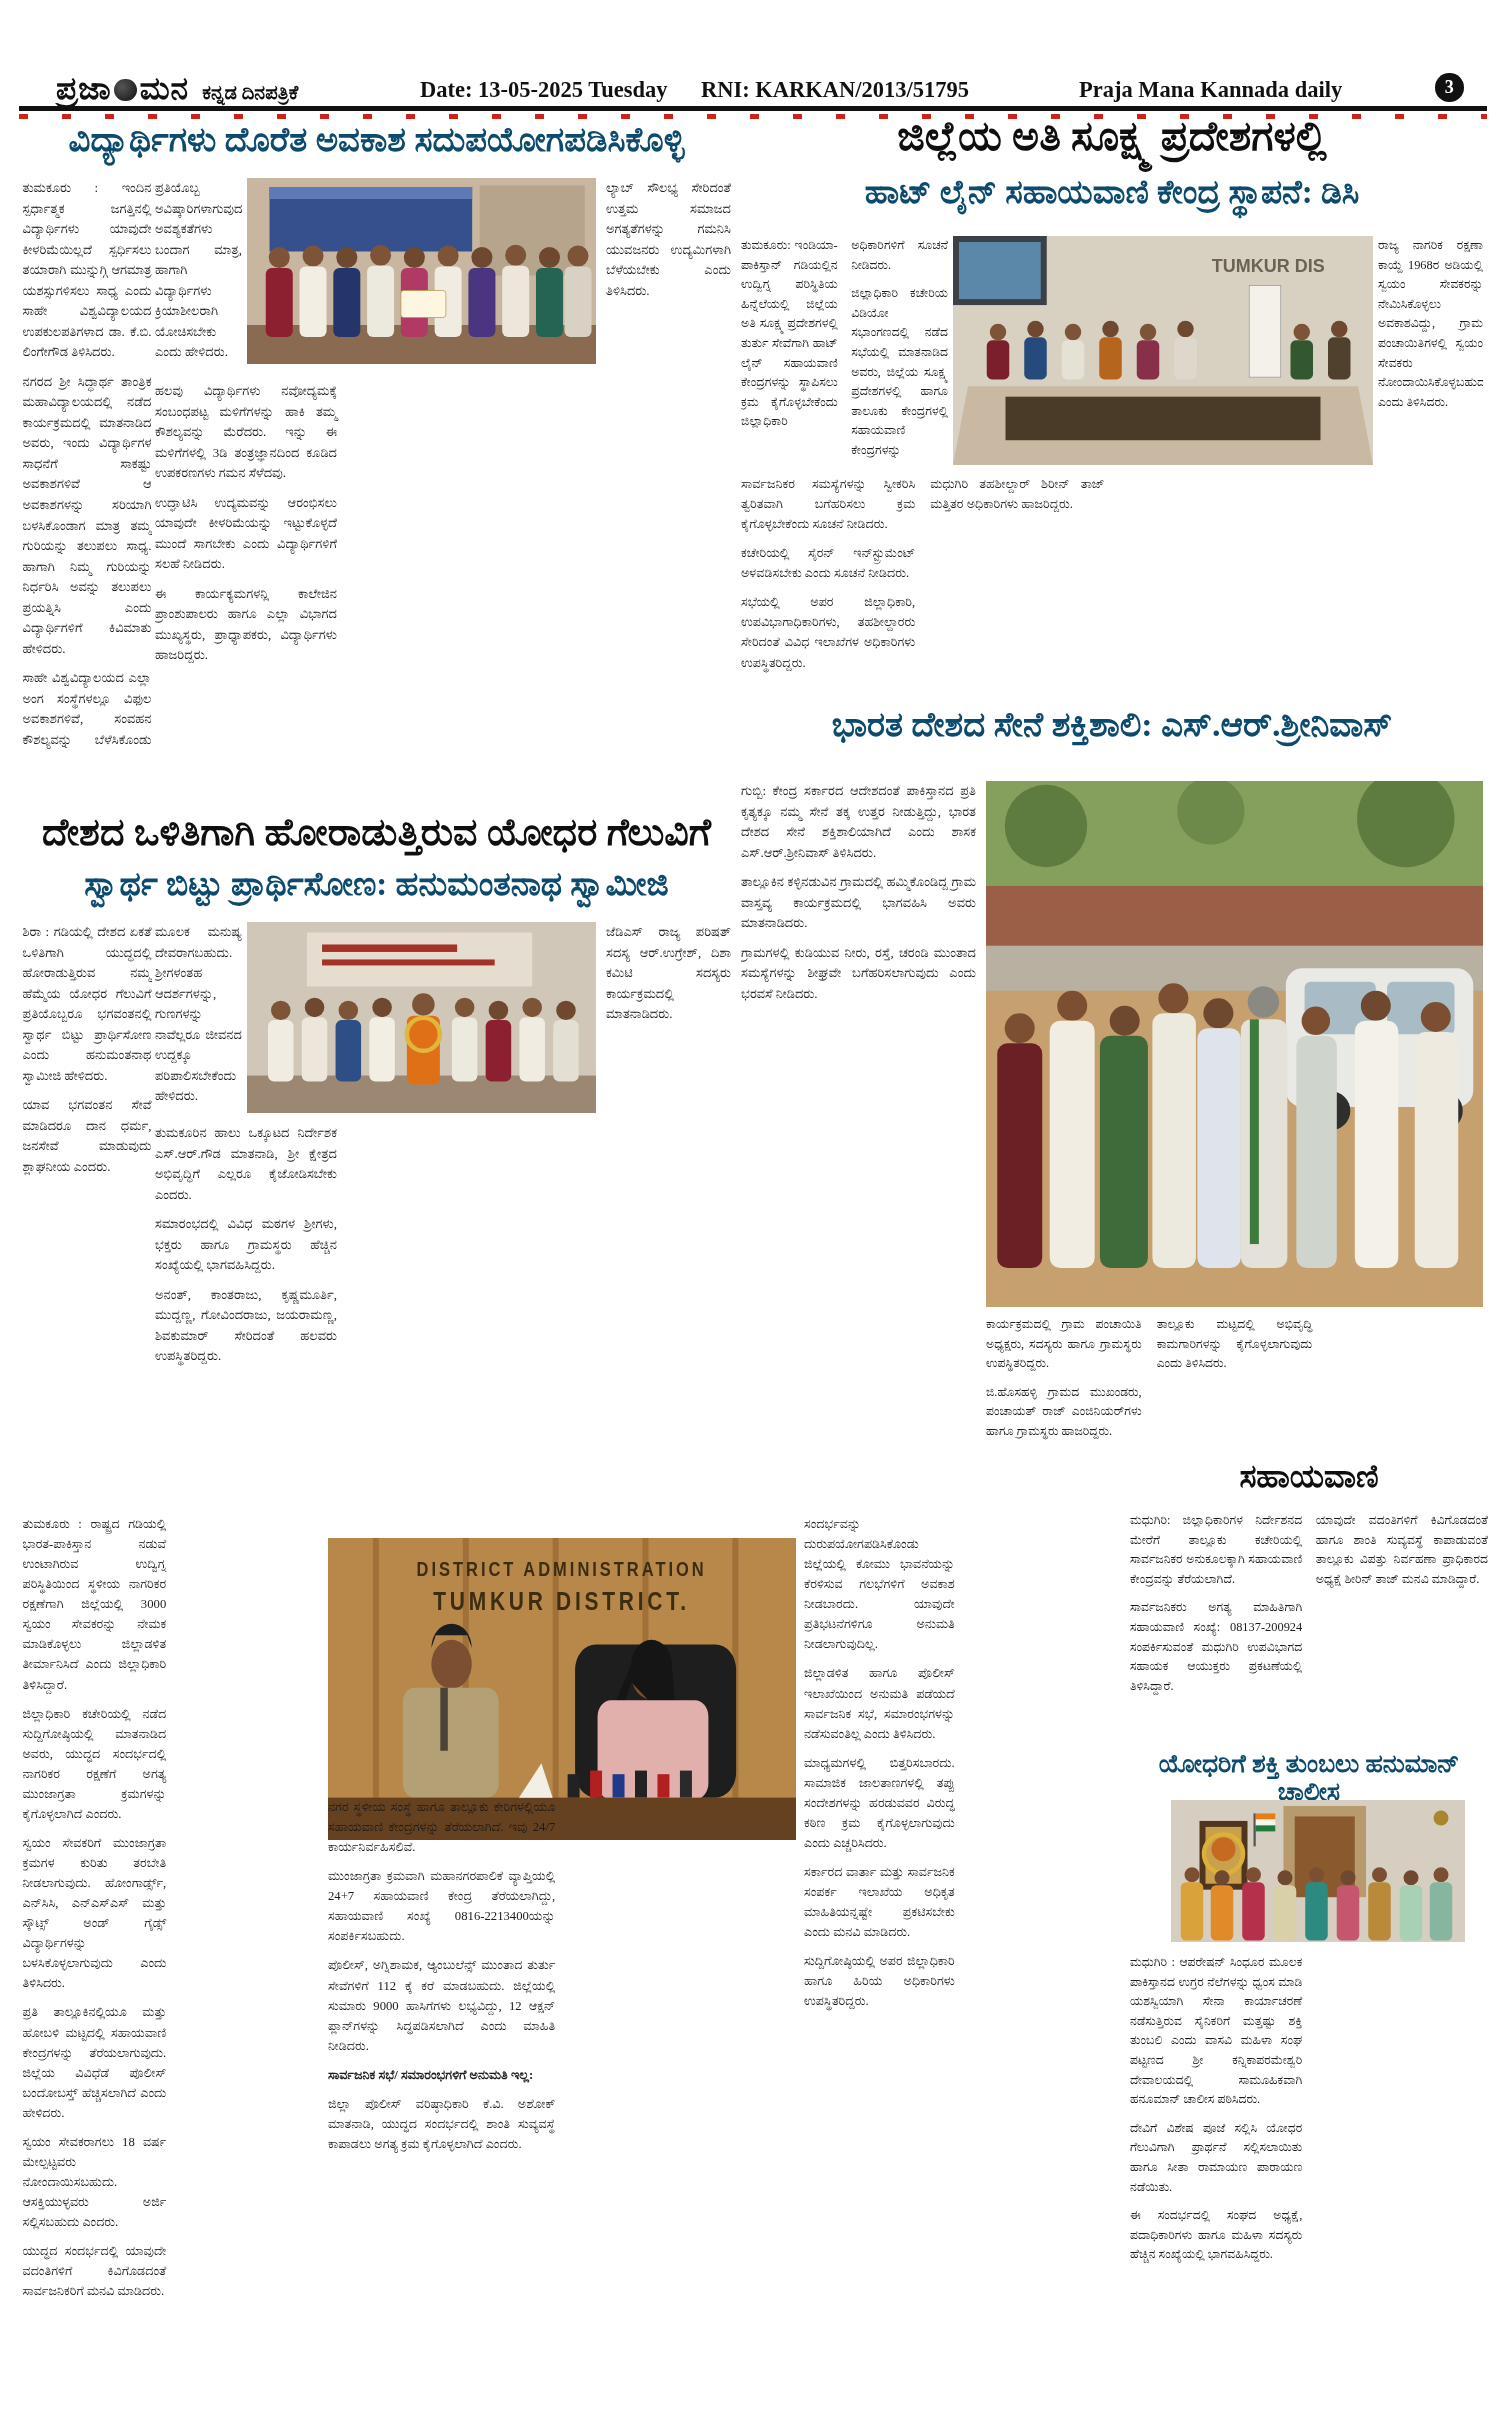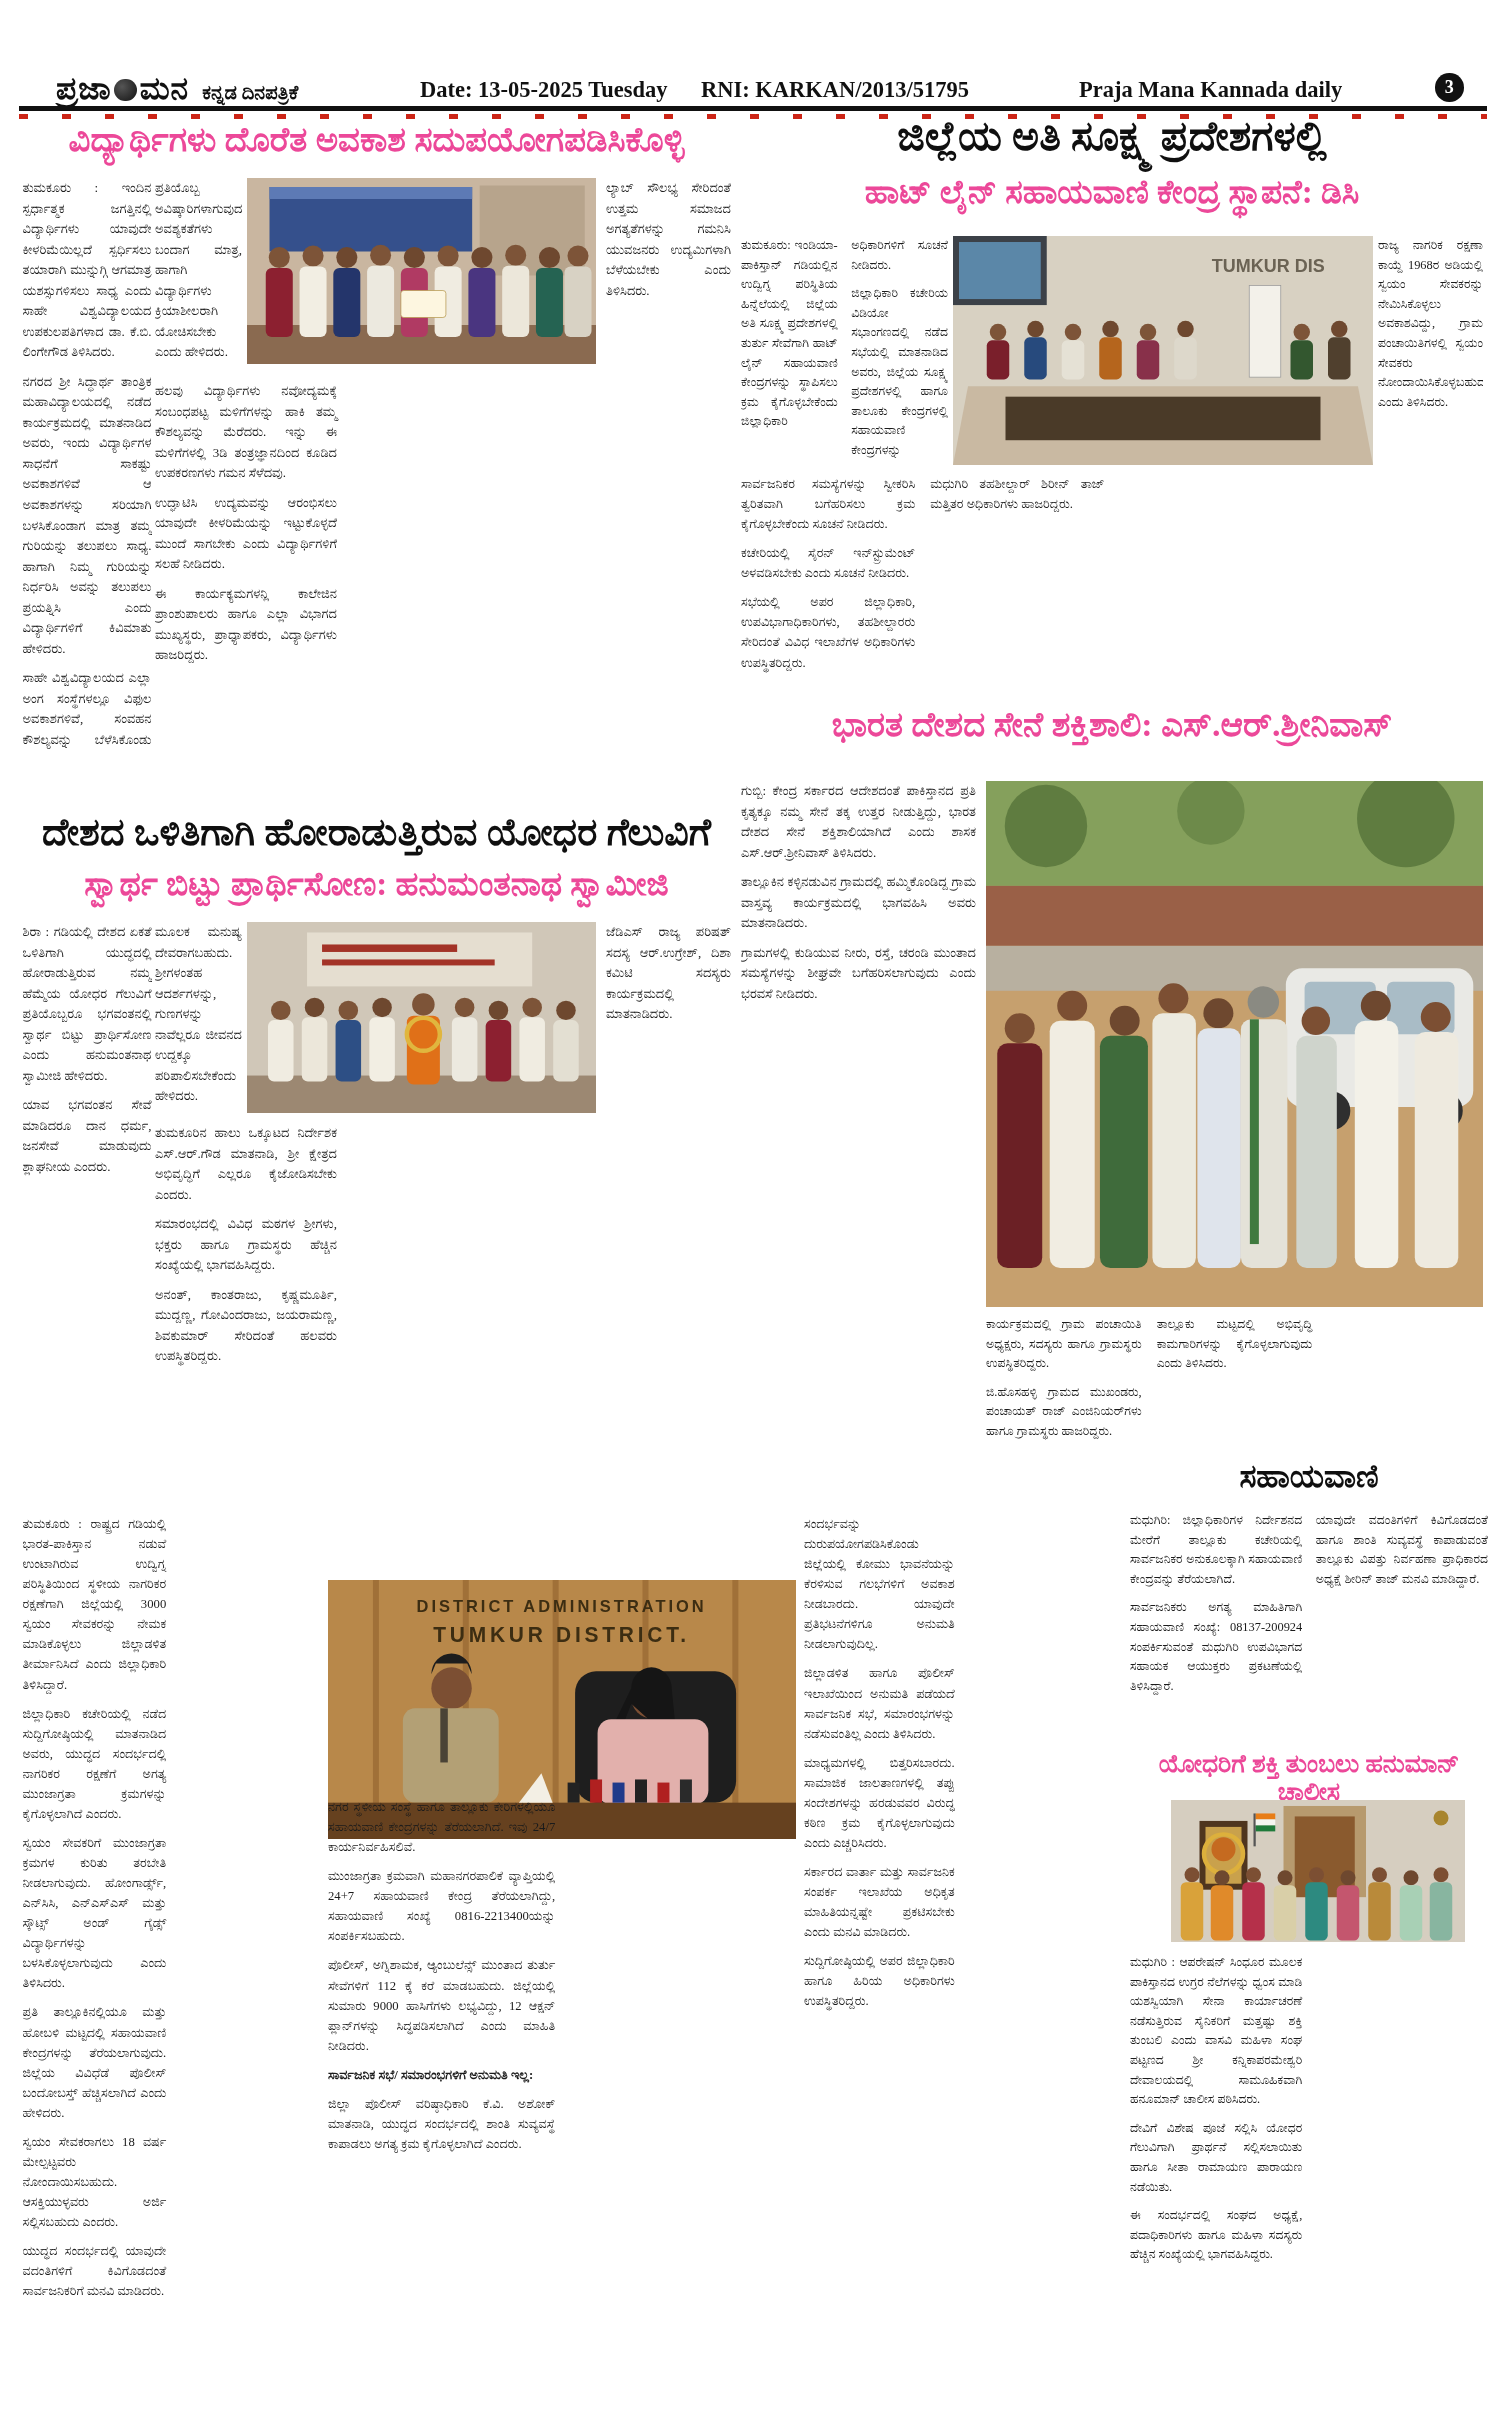--- a/index.html
+++ b/index.html
@@ -11,21 +11,21 @@
   .masthead-sub{font-weight:bold;font-size:19.5px;color:#111;}
   .hdr-meta{font-weight:bold;font-size:22.5px;color:#111;font-family:"Liberation Serif","DejaVu Serif",serif;}
   .page-circle{width:28.5px;height:28.5px;border-radius:50%;background:#111;color:#fff;font-size:18px;font-weight:bold;
                display:flex;align-items:center;justify-content:center;}
   .hdr-rule{height:4.5px;background:#111;}
   .hdr-dots{height:4.5px;background:repeating-linear-gradient(90deg,#cc2517 0 9px,transparent 9px 43px);}
   .emblem{display:inline-block;width:22.5px;height:22.5px;border-radius:50%;background:radial-gradient(circle at 35% 35%,#555,#111);
           vertical-align:-2.2px;margin:0 3px;}
   
   .hl{font-weight:bold;text-align:center;line-height:1.12;}
-  .hl-red{color:#ec4899;}
+  .hl-red{color:#0c4a6e;}
   .hl-black{color:#0f0f0f;}
   
   .bt{font-size:13px;line-height:1.58;text-align:justify;overflow:hidden;column-fill:auto;}
   .bt p{margin:0 0 9px 0;}
   .c2{column-count:2;column-gap:13.5px;}
   .c3{column-count:3;column-gap:15px;}
   .c4{column-count:4;column-gap:15px;}
   .subhead-bold{font-weight:bold;}
   
   .photo{position:absolute;overflow:hidden;background:#bbb;}
@@ -240,21 +240,21 @@
   </div>
 
   <div class="abs bt c2" style="left:22.5px;top:1514px;width:301px;height:896px;font-size:12.7px;">
     <p>ತುಮಕೂರು : ರಾಷ್ಟ್ರದ ಗಡಿಯಲ್ಲಿ ಭಾರತ-ಪಾಕಿಸ್ತಾನ ನಡುವೆ ಉಂಟಾಗಿರುವ ಉದ್ವಿಗ್ನ ಪರಿಸ್ಥಿತಿಯಿಂದ ಸ್ಥಳೀಯ ನಾಗರಿಕರ ರಕ್ಷಣೆಗಾಗಿ ಜಿಲ್ಲೆಯಲ್ಲಿ 3000 ಸ್ವಯಂ ಸೇವಕರನ್ನು ನೇಮಕ ಮಾಡಿಕೊಳ್ಳಲು ಜಿಲ್ಲಾಡಳಿತ ತೀರ್ಮಾನಿಸಿದೆ ಎಂದು ಜಿಲ್ಲಾಧಿಕಾರಿ ತಿಳಿಸಿದ್ದಾರೆ.</p>
     <p>ಜಿಲ್ಲಾಧಿಕಾರಿ ಕಚೇರಿಯಲ್ಲಿ ನಡೆದ ಸುದ್ದಿಗೋಷ್ಠಿಯಲ್ಲಿ ಮಾತನಾಡಿದ ಅವರು, ಯುದ್ಧದ ಸಂದರ್ಭದಲ್ಲಿ ನಾಗರಿಕರ ರಕ್ಷಣೆಗೆ ಅಗತ್ಯ ಮುಂಜಾಗ್ರತಾ ಕ್ರಮಗಳನ್ನು ಕೈಗೊಳ್ಳಲಾಗಿದೆ ಎಂದರು.</p>
     <p>ಸ್ವಯಂ ಸೇವಕರಿಗೆ ಮುಂಜಾಗ್ರತಾ ಕ್ರಮಗಳ ಕುರಿತು ತರಬೇತಿ ನೀಡಲಾಗುವುದು. ಹೋಂಗಾರ್ಡ್ಸ್, ಎನ್‌ಸಿಸಿ, ಎನ್‌ಎಸ್‌ಎಸ್ ಮತ್ತು ಸ್ಕೌಟ್ಸ್ ಅಂಡ್ ಗೈಡ್ಸ್ ವಿದ್ಯಾರ್ಥಿಗಳನ್ನು ಬಳಸಿಕೊಳ್ಳಲಾಗುವುದು ಎಂದು ತಿಳಿಸಿದರು.</p>
     <p>ಪ್ರತಿ ತಾಲ್ಲೂಕಿನಲ್ಲಿಯೂ ಮತ್ತು ಹೋಬಳಿ ಮಟ್ಟದಲ್ಲಿ ಸಹಾಯವಾಣಿ ಕೇಂದ್ರಗಳನ್ನು ತೆರೆಯಲಾಗುವುದು. ಜಿಲ್ಲೆಯ ವಿವಿಧೆಡೆ ಪೊಲೀಸ್ ಬಂದೋಬಸ್ತ್ ಹೆಚ್ಚಿಸಲಾಗಿದೆ ಎಂದು ಹೇಳಿದರು.</p>
     <p>ಸ್ವಯಂ ಸೇವಕರಾಗಲು 18 ವರ್ಷ ಮೇಲ್ಪಟ್ಟವರು ನೋಂದಾಯಿಸಬಹುದು. ಆಸಕ್ತಿಯುಳ್ಳವರು ಅರ್ಜಿ ಸಲ್ಲಿಸಬಹುದು ಎಂದರು.</p>
     <p>ಯುದ್ಧದ ಸಂದರ್ಭದಲ್ಲಿ ಯಾವುದೇ ವದಂತಿಗಳಿಗೆ ಕಿವಿಗೊಡದಂತೆ ಸಾರ್ವಜನಿಕರಿಗೆ ಮನವಿ ಮಾಡಿದರು.</p>
   </div>
-  <div class="photo" style="left:328px;top:1580px;width:468px;height:259px;">
+  <div class="photo" style="left:328px;top:1538px;width:468px;height:302px;">
     <svg viewBox="0 0 625 335" preserveAspectRatio="none">
       <rect width="625" height="335" fill="#b8884a"></rect>
       <rect x="60" y="0" width="8" height="335" fill="#a07038"></rect>
         <rect x="180" y="0" width="8" height="335" fill="#a07038"></rect>
       <rect x="300" y="0" width="8" height="335" fill="#a07038"></rect>
         <rect x="420" y="0" width="8" height="335" fill="#a07038"></rect>
       <rect x="540" y="0" width="8" height="335" fill="#a07038"></rect>
       <text x="312" y="42" text-anchor="middle" font-size="22" font-weight="bold" letter-spacing="4" fill="#3c2d12" font-family="Liberation Sans, sans-serif">DISTRICT ADMINISTRATION</text>
       <text x="312" y="80" text-anchor="middle" font-size="28" font-weight="bold" letter-spacing="5" fill="#3c2d12" font-family="Liberation Sans, sans-serif">TUMKUR DISTRICT.</text>
       <g>

